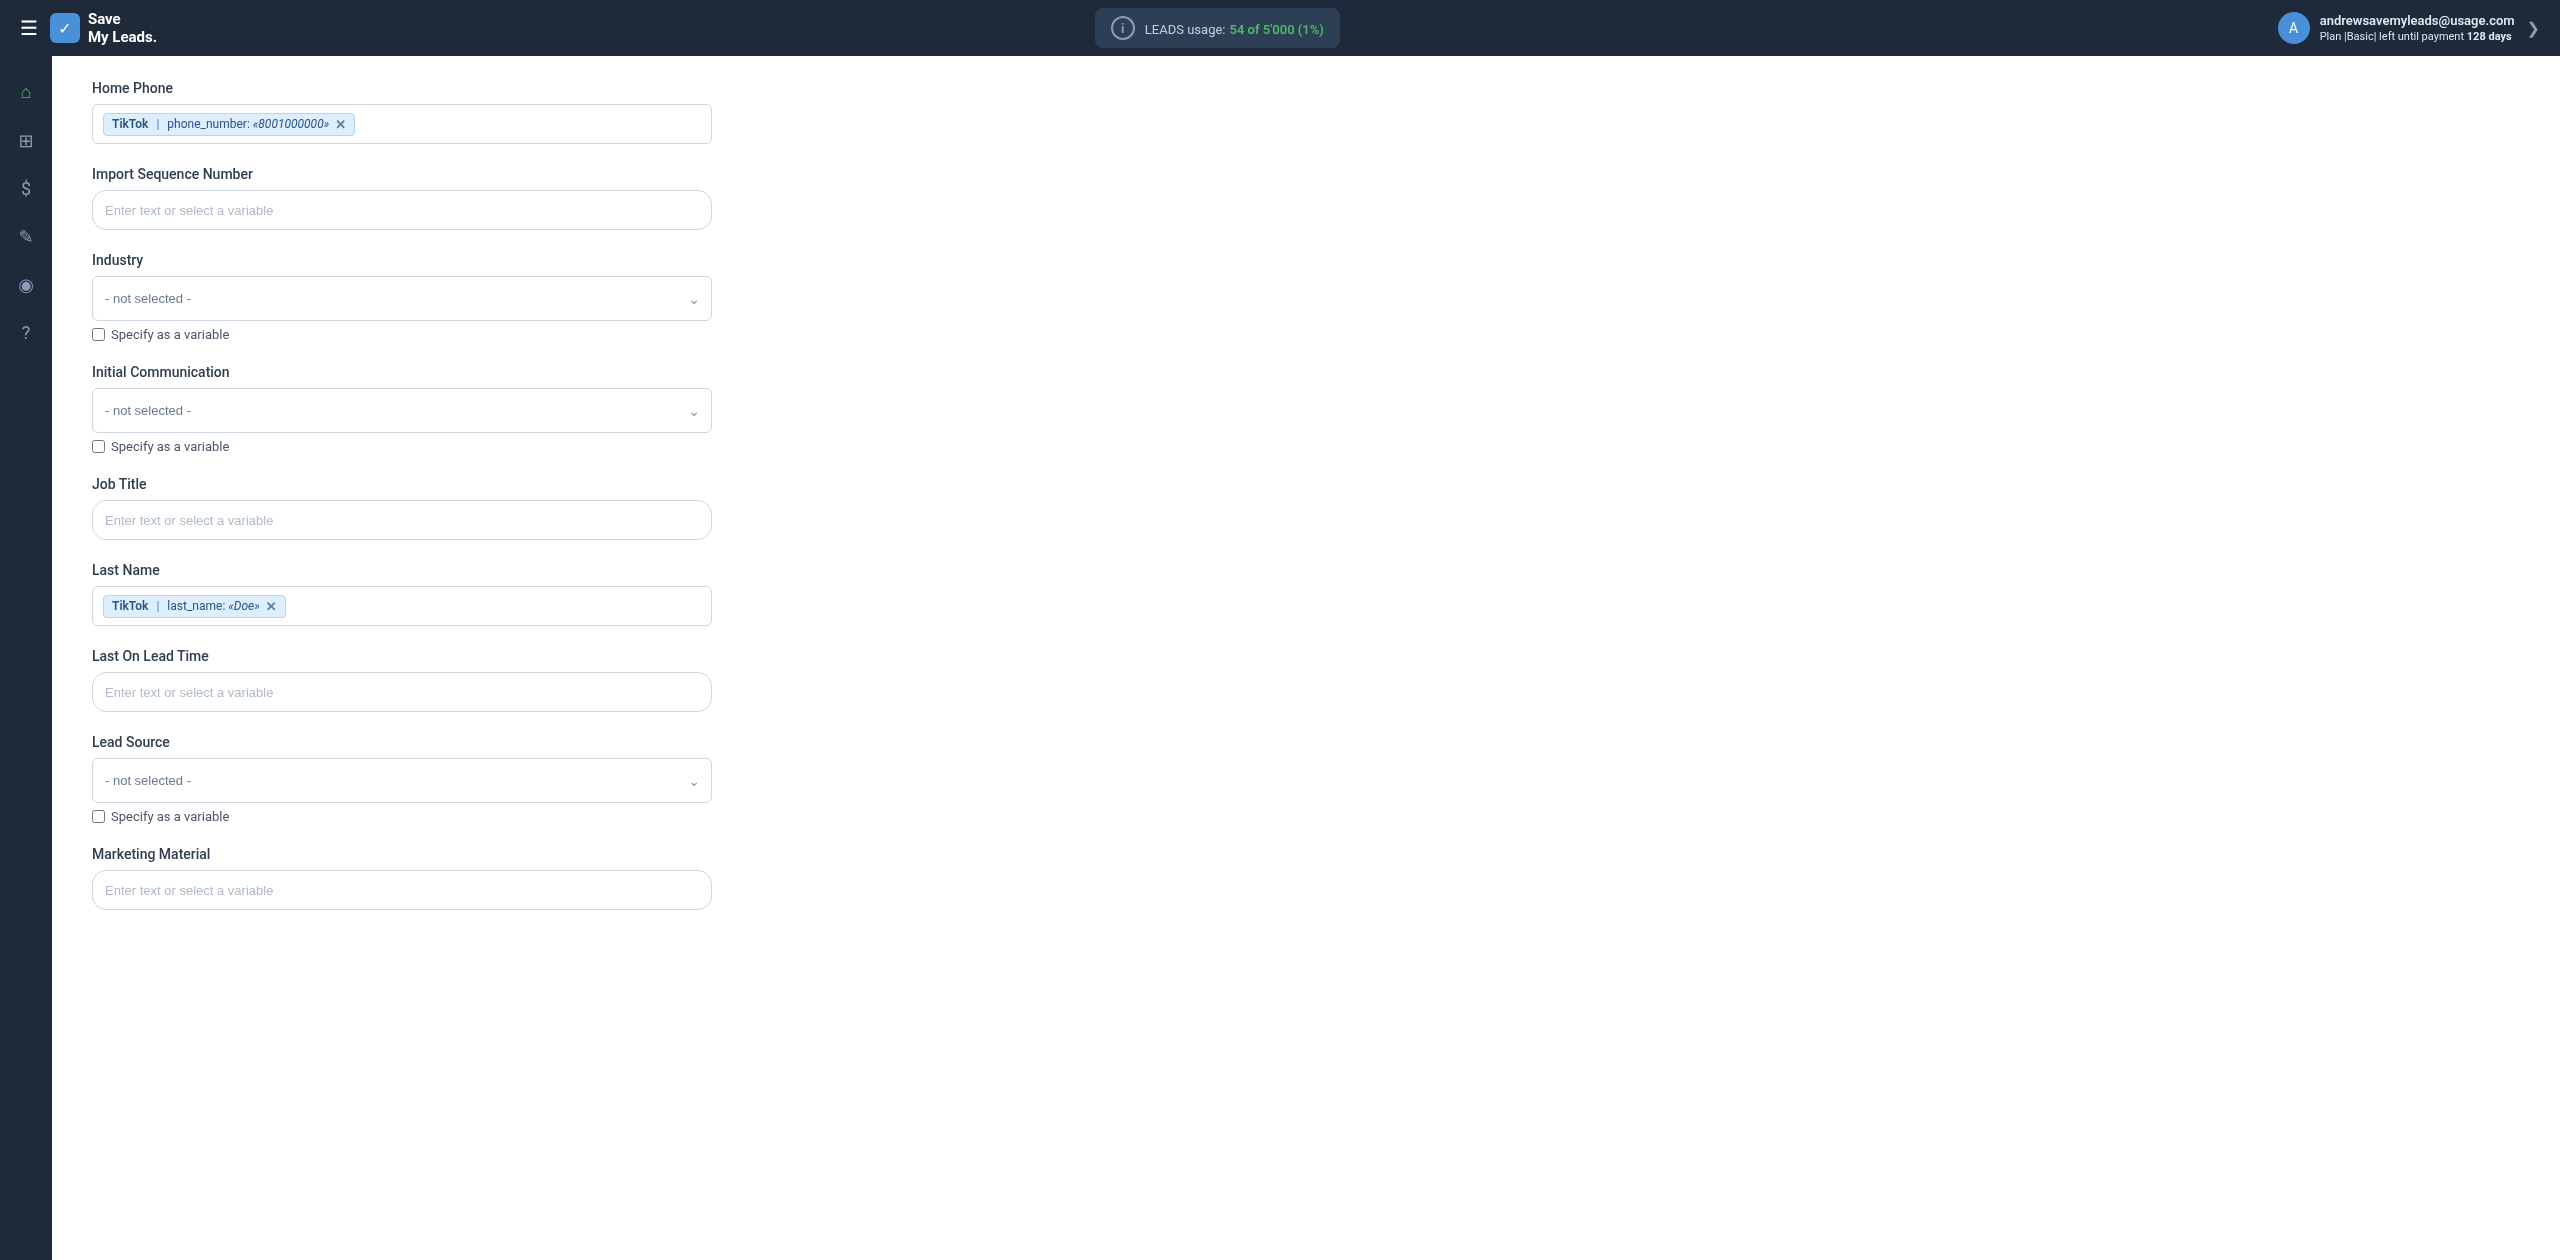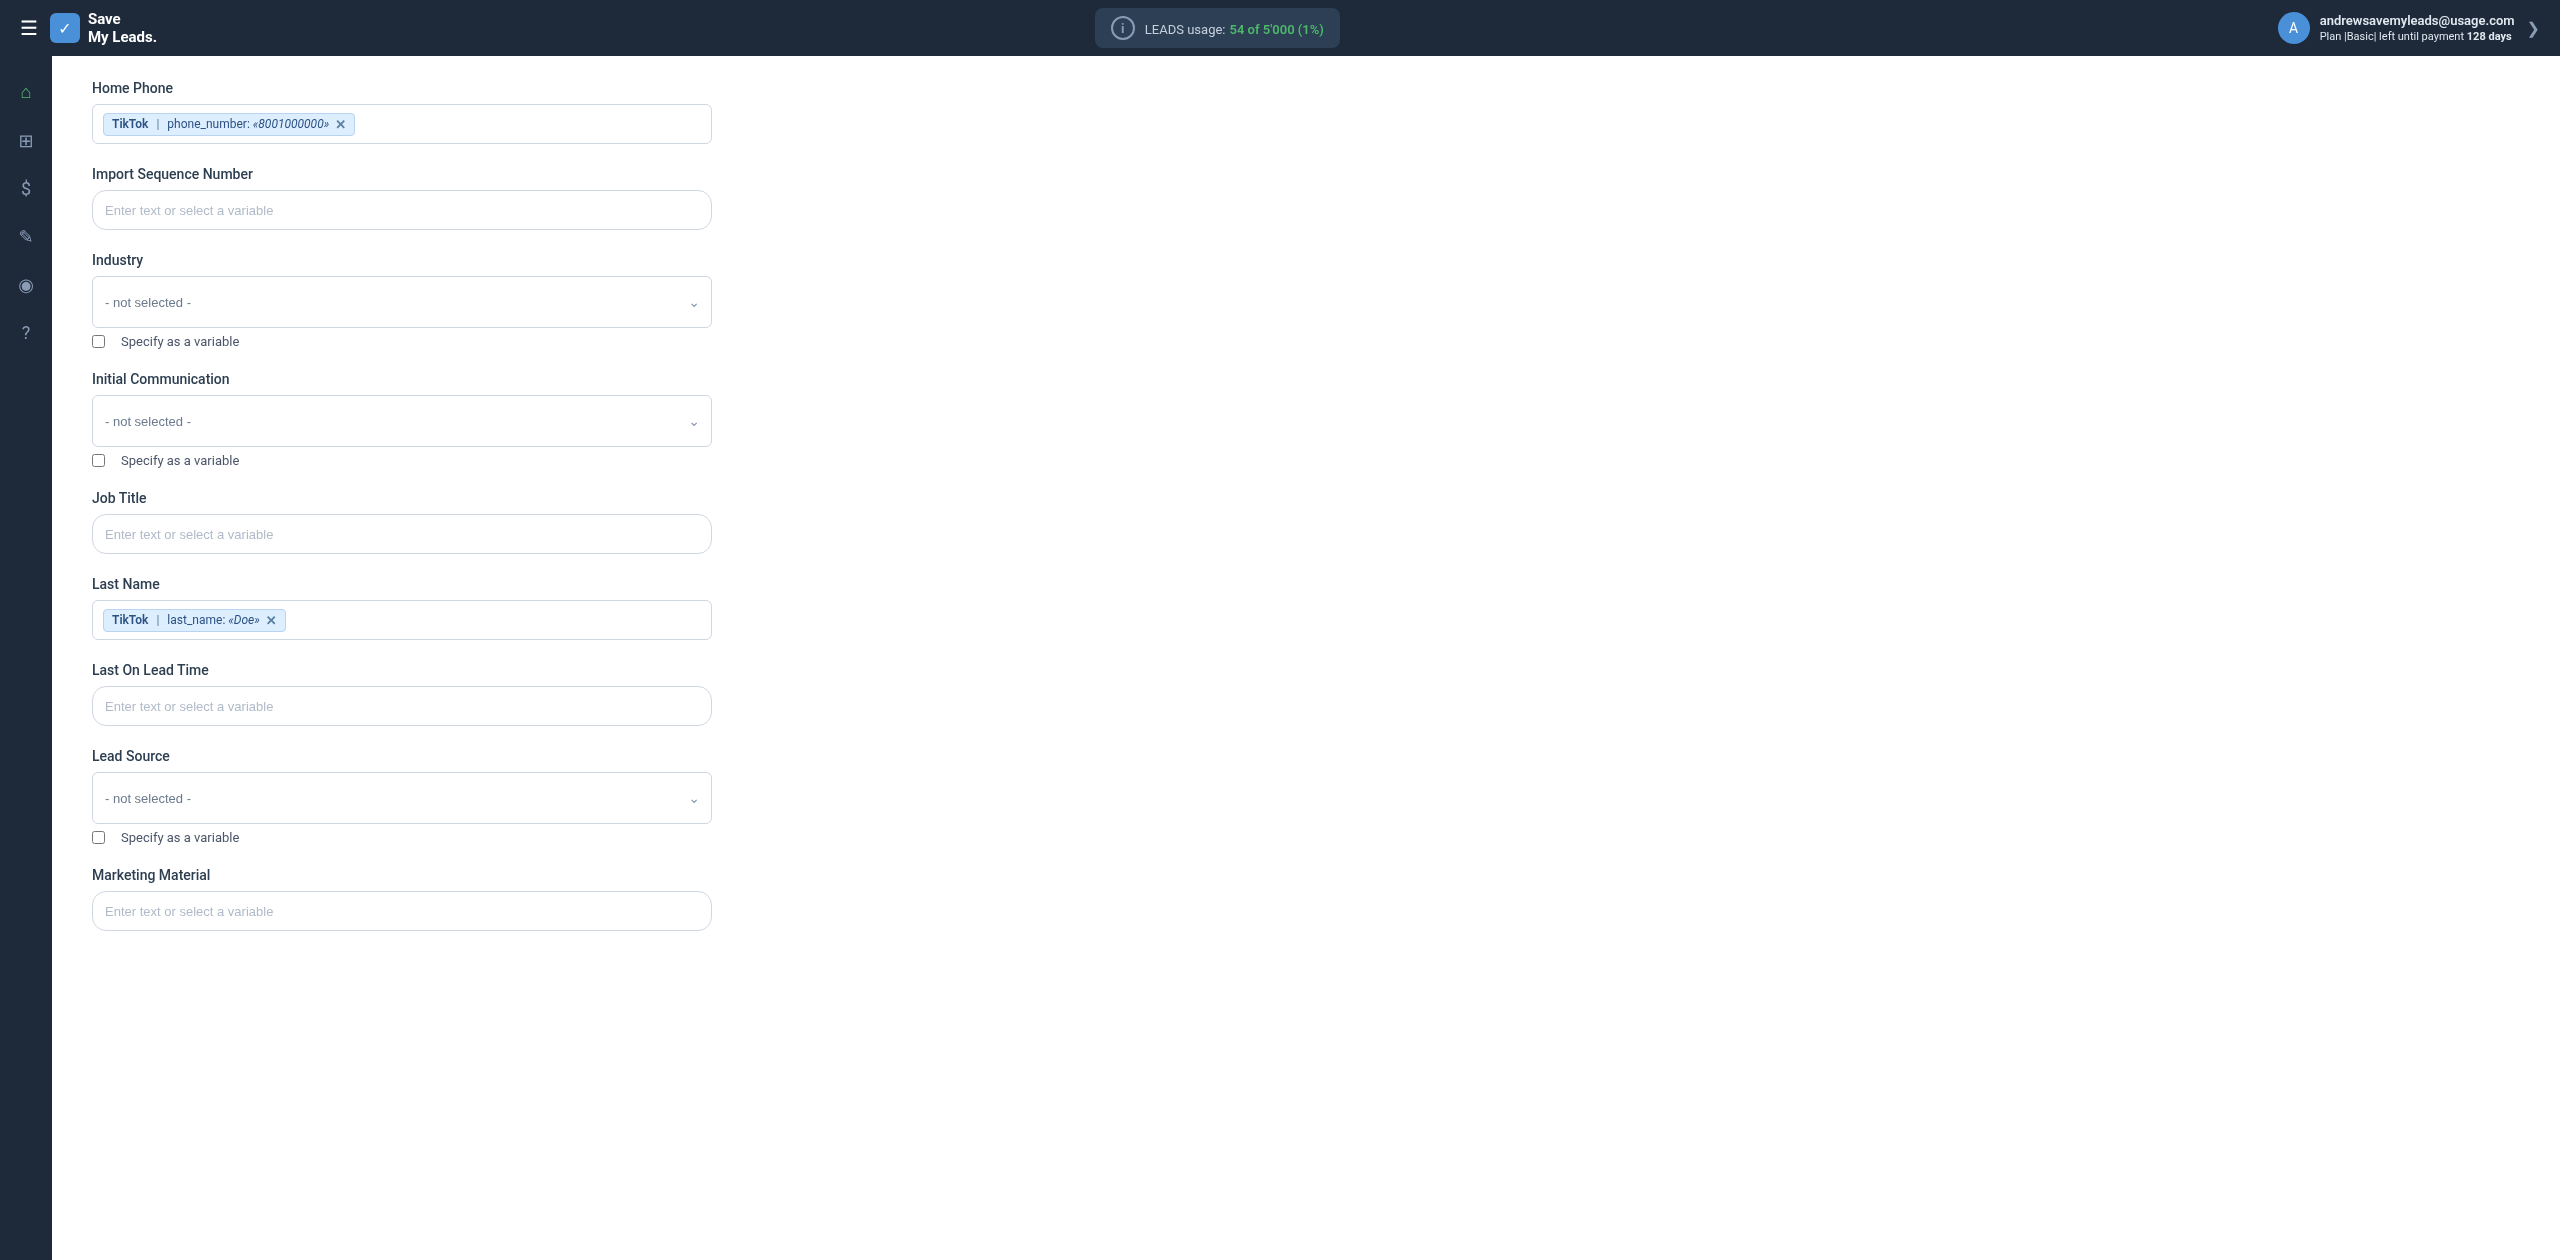--- a/index.html
+++ b/index.html
@@ -121,21 +121,21 @@
     }
     .field-input::placeholder { color: #b0bac8; }
 
     .field-select-wrapper {
       position: relative;
       width: 100%;
       max-width: 620px;
     }
     .field-select {
       width: 100%;
-      height: 52px;
+      height: 45px;
       border: 1px solid #d0d7e2;
       border-radius: 6px;
       padding: 8px 36px 8px 12px;
       font-size: 13px;
       color: #6b7a8d;
       background: white;
       appearance: none;
       cursor: pointer;
       outline: none;
     }
@@ -171,21 +171,21 @@
       color: #2c5282;
       display: flex;
       align-items: center;
       gap: 6px;
     }
     .tag-source { font-weight: 600; }
     .tag-separator { color: #5a7fa0; margin: 0 2px; }
     .tag-value { color: #2c5282; font-style: italic; }
     .tag-remove { cursor: pointer; color: #5a7fa0; font-size: 13px; font-weight: bold; }
 
-    .checkbox-row { display: flex; align-items: center; gap: 16px; margin-top: 6px; }
+    .checkbox-row { display: flex; align-items: center; gap: 6px; margin-top: 6px; }
     .checkbox-label { font-size: 13px; color: #4a5568; }
   </style>
 </head>
 <body>
 
 <div class="topnav">
   <div class="topnav-left">
     <span class="hamburger-icon">☰</span>
     <div class="logo-area">
       <div class="logo-check">✓</div>

